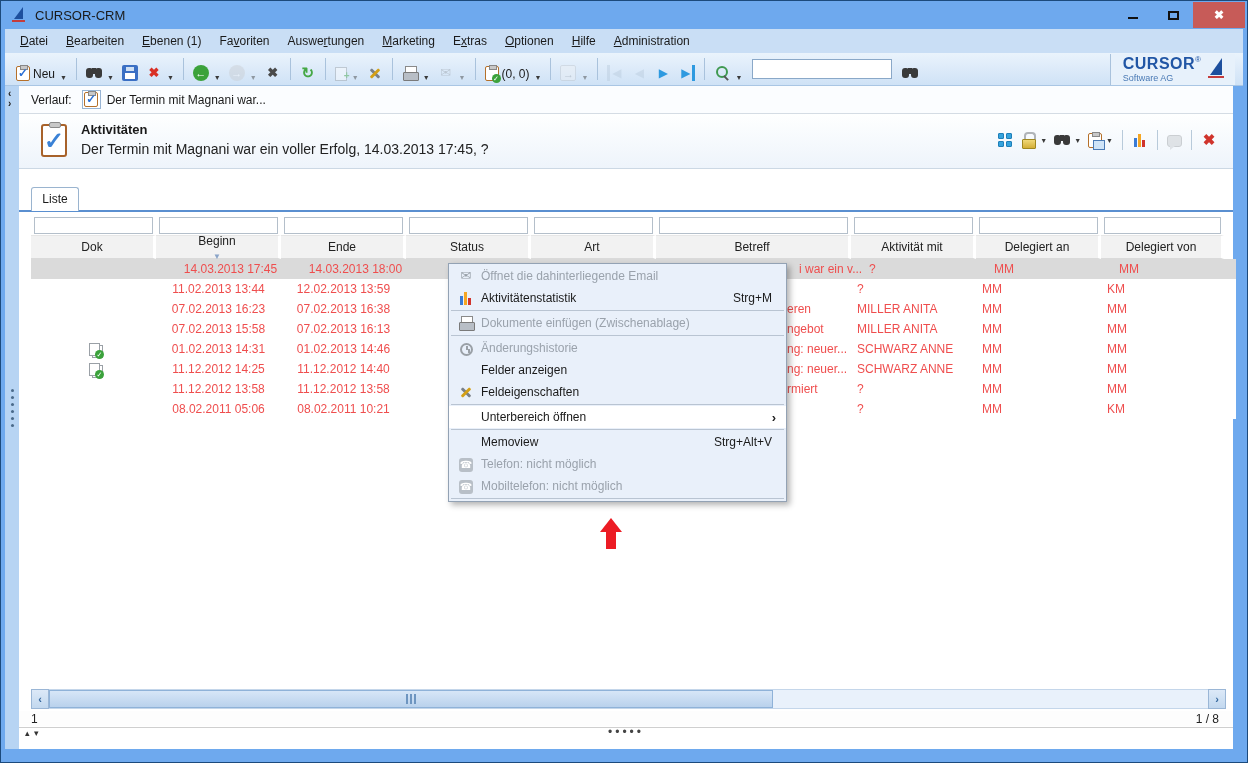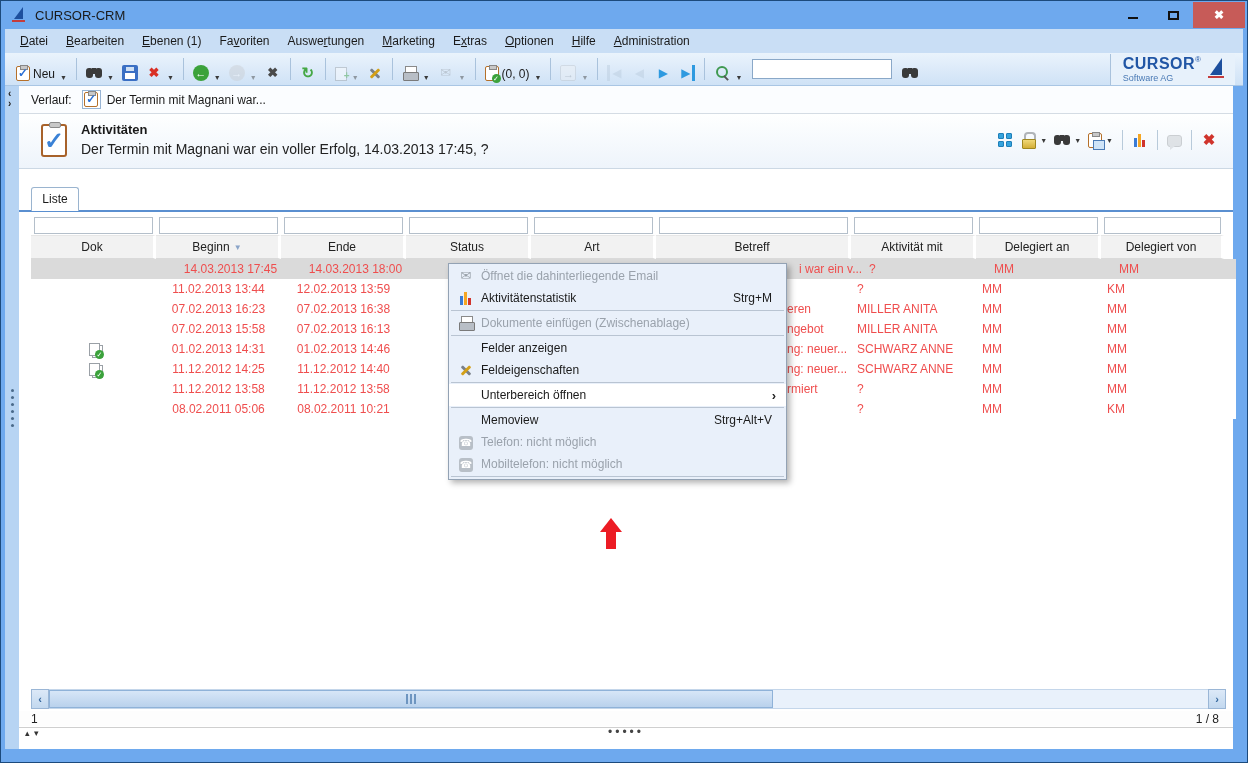--- a/index.html
+++ b/index.html
@@ -360,21 +360,21 @@
           <div class="fcell" style="width: 125px;"><input class="filter" style=""></div>
           <div class="fcell" style="width: 195px;"><input class="filter" style=""></div>
           <div class="fcell" style="width: 125px;"><input class="filter" style=""></div>
           <div class="fcell" style="width: 125px;"><input class="filter" style=""></div>
           <div class="fcell" style="width: 123px;"><input class="filter" style=""></div>
         </div>
       <div class="thead" id="thead">
           <div class="th" style="width: 125px;">
             <span>Dok</span>
           </div>
-          <div class="th" style="width: 125px;">
+          <div class="th" style="width: 125px; flex-direction: column;">
             <span>Beginn</span>
             <span class="sort">▼</span>
           </div>
           <div class="th" style="width: 125px;">
             <span>Ende</span>
           </div>
           <div class="th" style="width: 125px;">
             <span>Status</span>
           </div>
           <div class="th" style="width: 125px;">
@@ -517,20 +517,24 @@
         <span class="mi-icon"><span class="icon i-barchart"><span class="bar b1"></span><span class="bar b2"></span><span class="bar b3"></span></span></span>
         <span class="mi-label">Aktivitätenstatistik</span>
         <span class="mi-short">Strg+M</span>
       </div>
       <div class="msep"></div>
       <div class="mitem dis">
         <span class="mi-icon"><span class="icon i-printer"></span></span>
         <span class="mi-label">Dokumente einfügen (Zwischenablage)</span>
       </div>
       <div class="msep"></div>
+      <div class="mitem dis">
+        <span class="mi-icon"><span class="icon i-clock"></span></span>
+        <span class="mi-label">Änderungshistorie</span>
+      </div>
       <div class="mitem">
         <span class="mi-icon"></span>
         <span class="mi-label">Felder anzeigen</span>
       </div>
       <div class="mitem">
         <span class="mi-icon"><span class="icon i-tools"></span></span>
         <span class="mi-label">Feldeigenschaften</span>
       </div>
       <div class="msep"></div>
       <div class="mitem hi">

